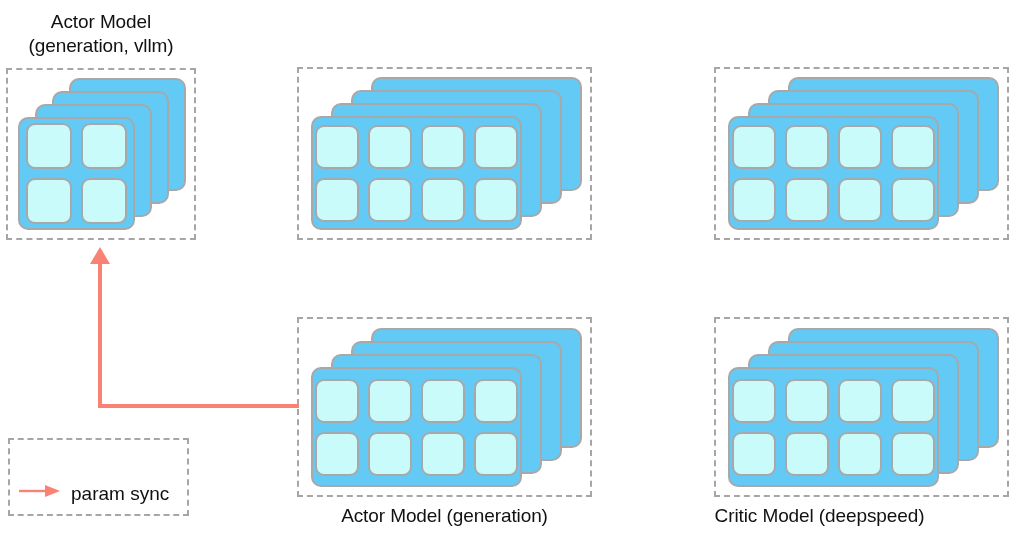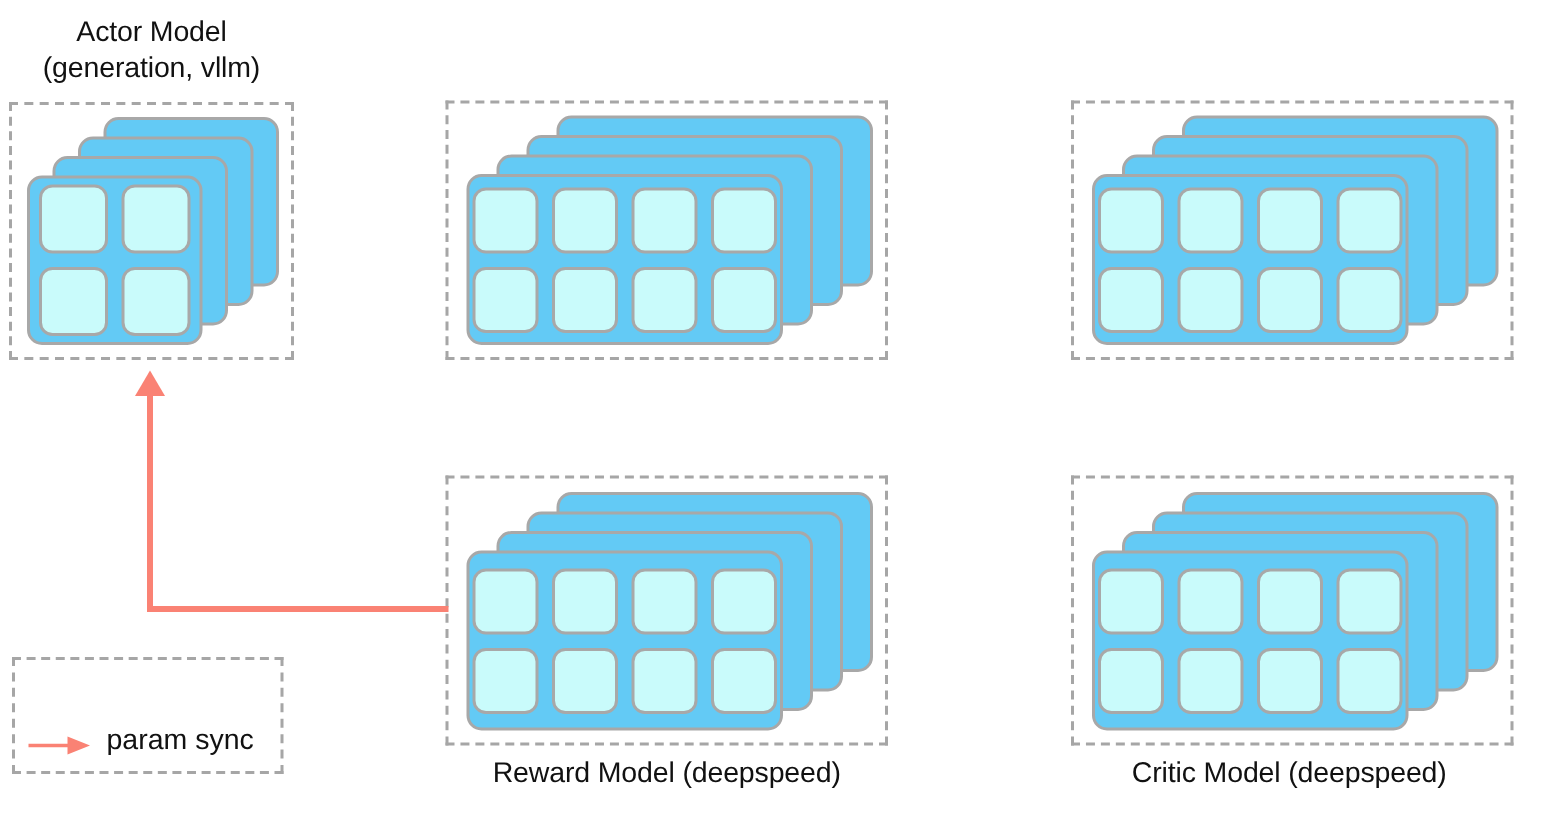--- a/index.html
+++ b/index.html
@@ -91,21 +91,21 @@
 
   
   #legend-box {
     position: absolute;
     box-sizing: border-box;
     border: 2px dashed #a6a6a6;
   }
   #legend-row {
     position: absolute;
     display: flex;
-    align-items: flex-end;
+    align-items: flex-start;
     gap: 9px;
   }
   .legend-arrow-svg { display: block; }
   #legend-label {
     font-size: 19px;
     line-height: 22px;
     color: #111111;
     white-space: pre;
   }
 </style>
@@ -180,41 +180,41 @@
       <div class="chip"></div>
       <div class="chip"></div>
       <div class="chip"></div>
       <div class="chip"></div>
       <div class="chip"></div>
       <div class="chip"></div>
       <div class="chip"></div>
     </div>
   </div>
 
-  <div class="caption" style="left:297px; top:504px; width:295px;">Reward Model (deepspeed)</div>
+  <div class="caption" style="left:297px; top:504px; width:295px;">Actor Model (generation)</div>
 
   <div class="group-box" style="left:714px; top:317px; width:295px; height:180px;"></div>
 
   <div class="stack" style="left:728px; top:328px; width:271px; height:159px;">
     <div class="card" style="left:60px; top:0px;  width:211px; height:120px;"></div>
     <div class="card" style="left:40px; top:13px; width:211px; height:120px;"></div>
     <div class="card" style="left:20px; top:26px; width:211px; height:120px;"></div>
     <div class="card front grid-4x2" style="left:0px;  top:39px; width:211px; height:120px;">
       <div class="chip"></div>
       <div class="chip"></div>
       <div class="chip"></div>
       <div class="chip"></div>
       <div class="chip"></div>
       <div class="chip"></div>
       <div class="chip"></div>
       <div class="chip"></div>
     </div>
   </div>
 
-  <div class="caption" style="left:712px; top:504px; width:295px;">Critic Model (deepspeed)</div>
+  <div class="caption" style="left:672px; top:504px; width:295px;">Critic Model (deepspeed)</div>
 
   <div class="conn-line conn-h" style="left:98px; top:404px; width:201px;"></div>
   <div class="conn-line conn-v" style="left:98px; top:263px; height:143px;"></div>
   <div class="conn-arrow-up" style="left:90px; top:247px;"></div>
 
   <div id="legend-box" style="left:8px; top:438px; width:181px; height:78px;"></div>
 
   <div id="legend-row" style="left:18px; top:483px;">
     <span>
       <svg class="legend-arrow-svg" width="44" height="16" viewBox="0 0 44 16">

